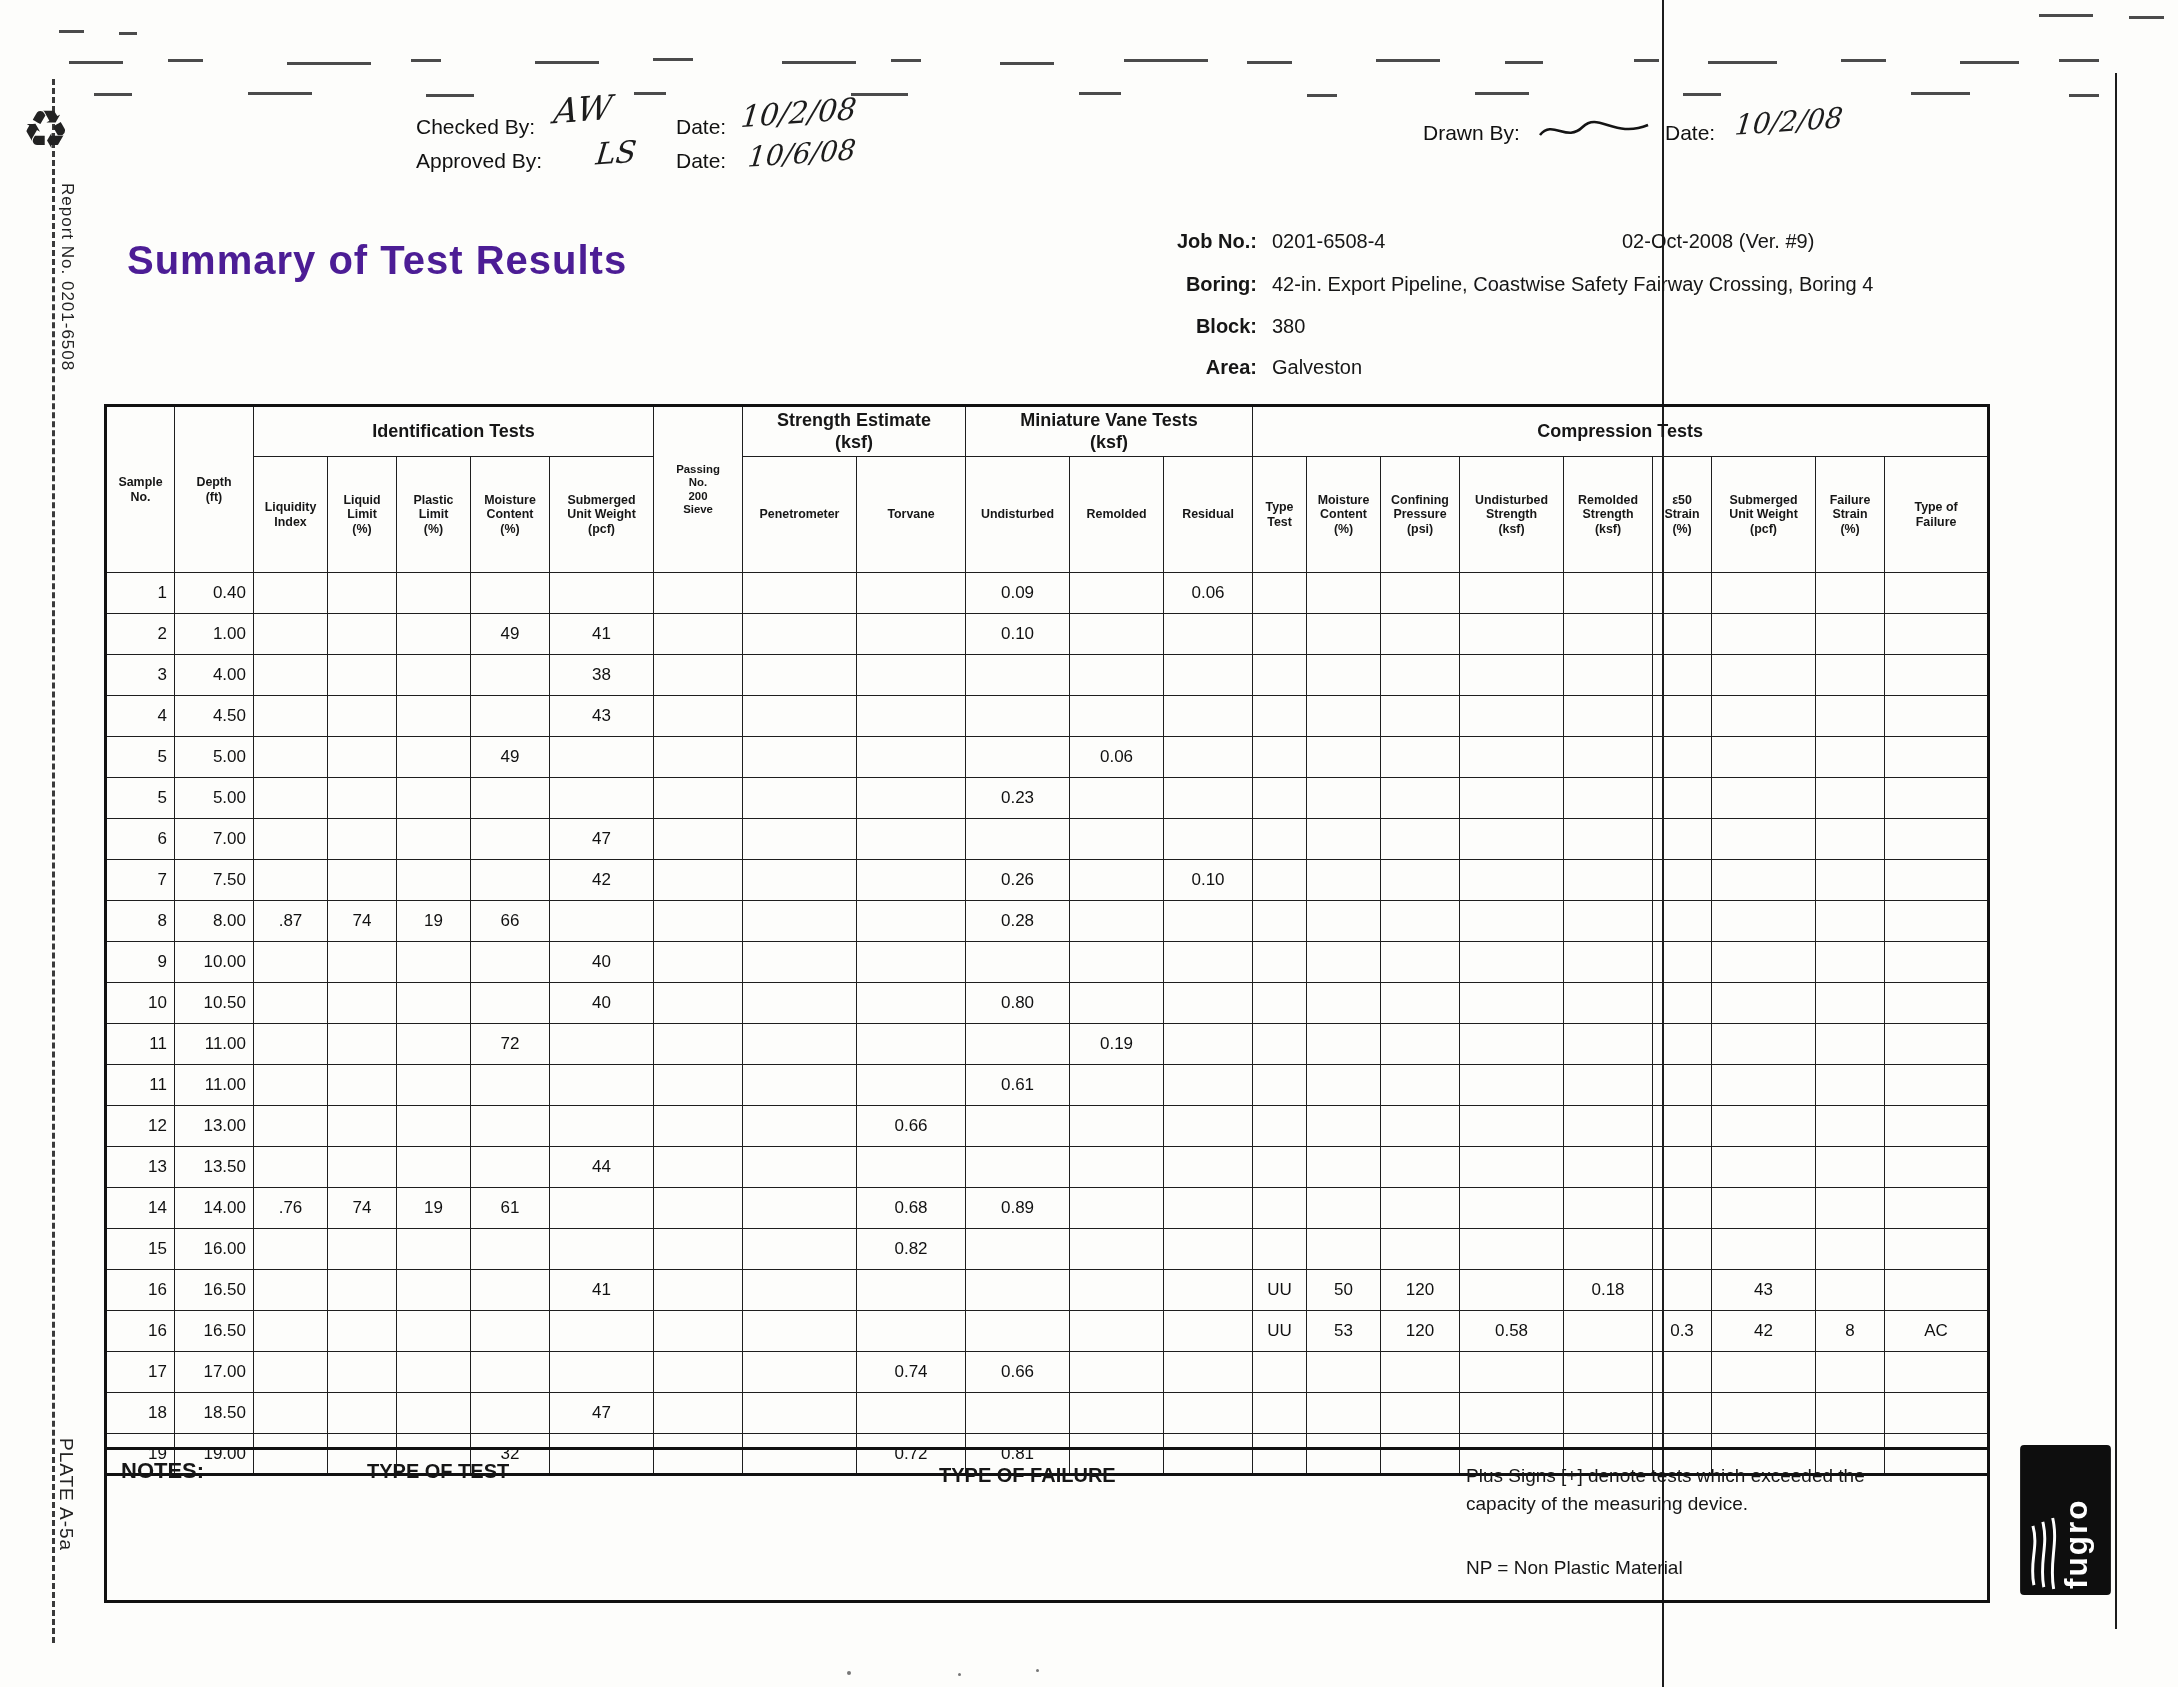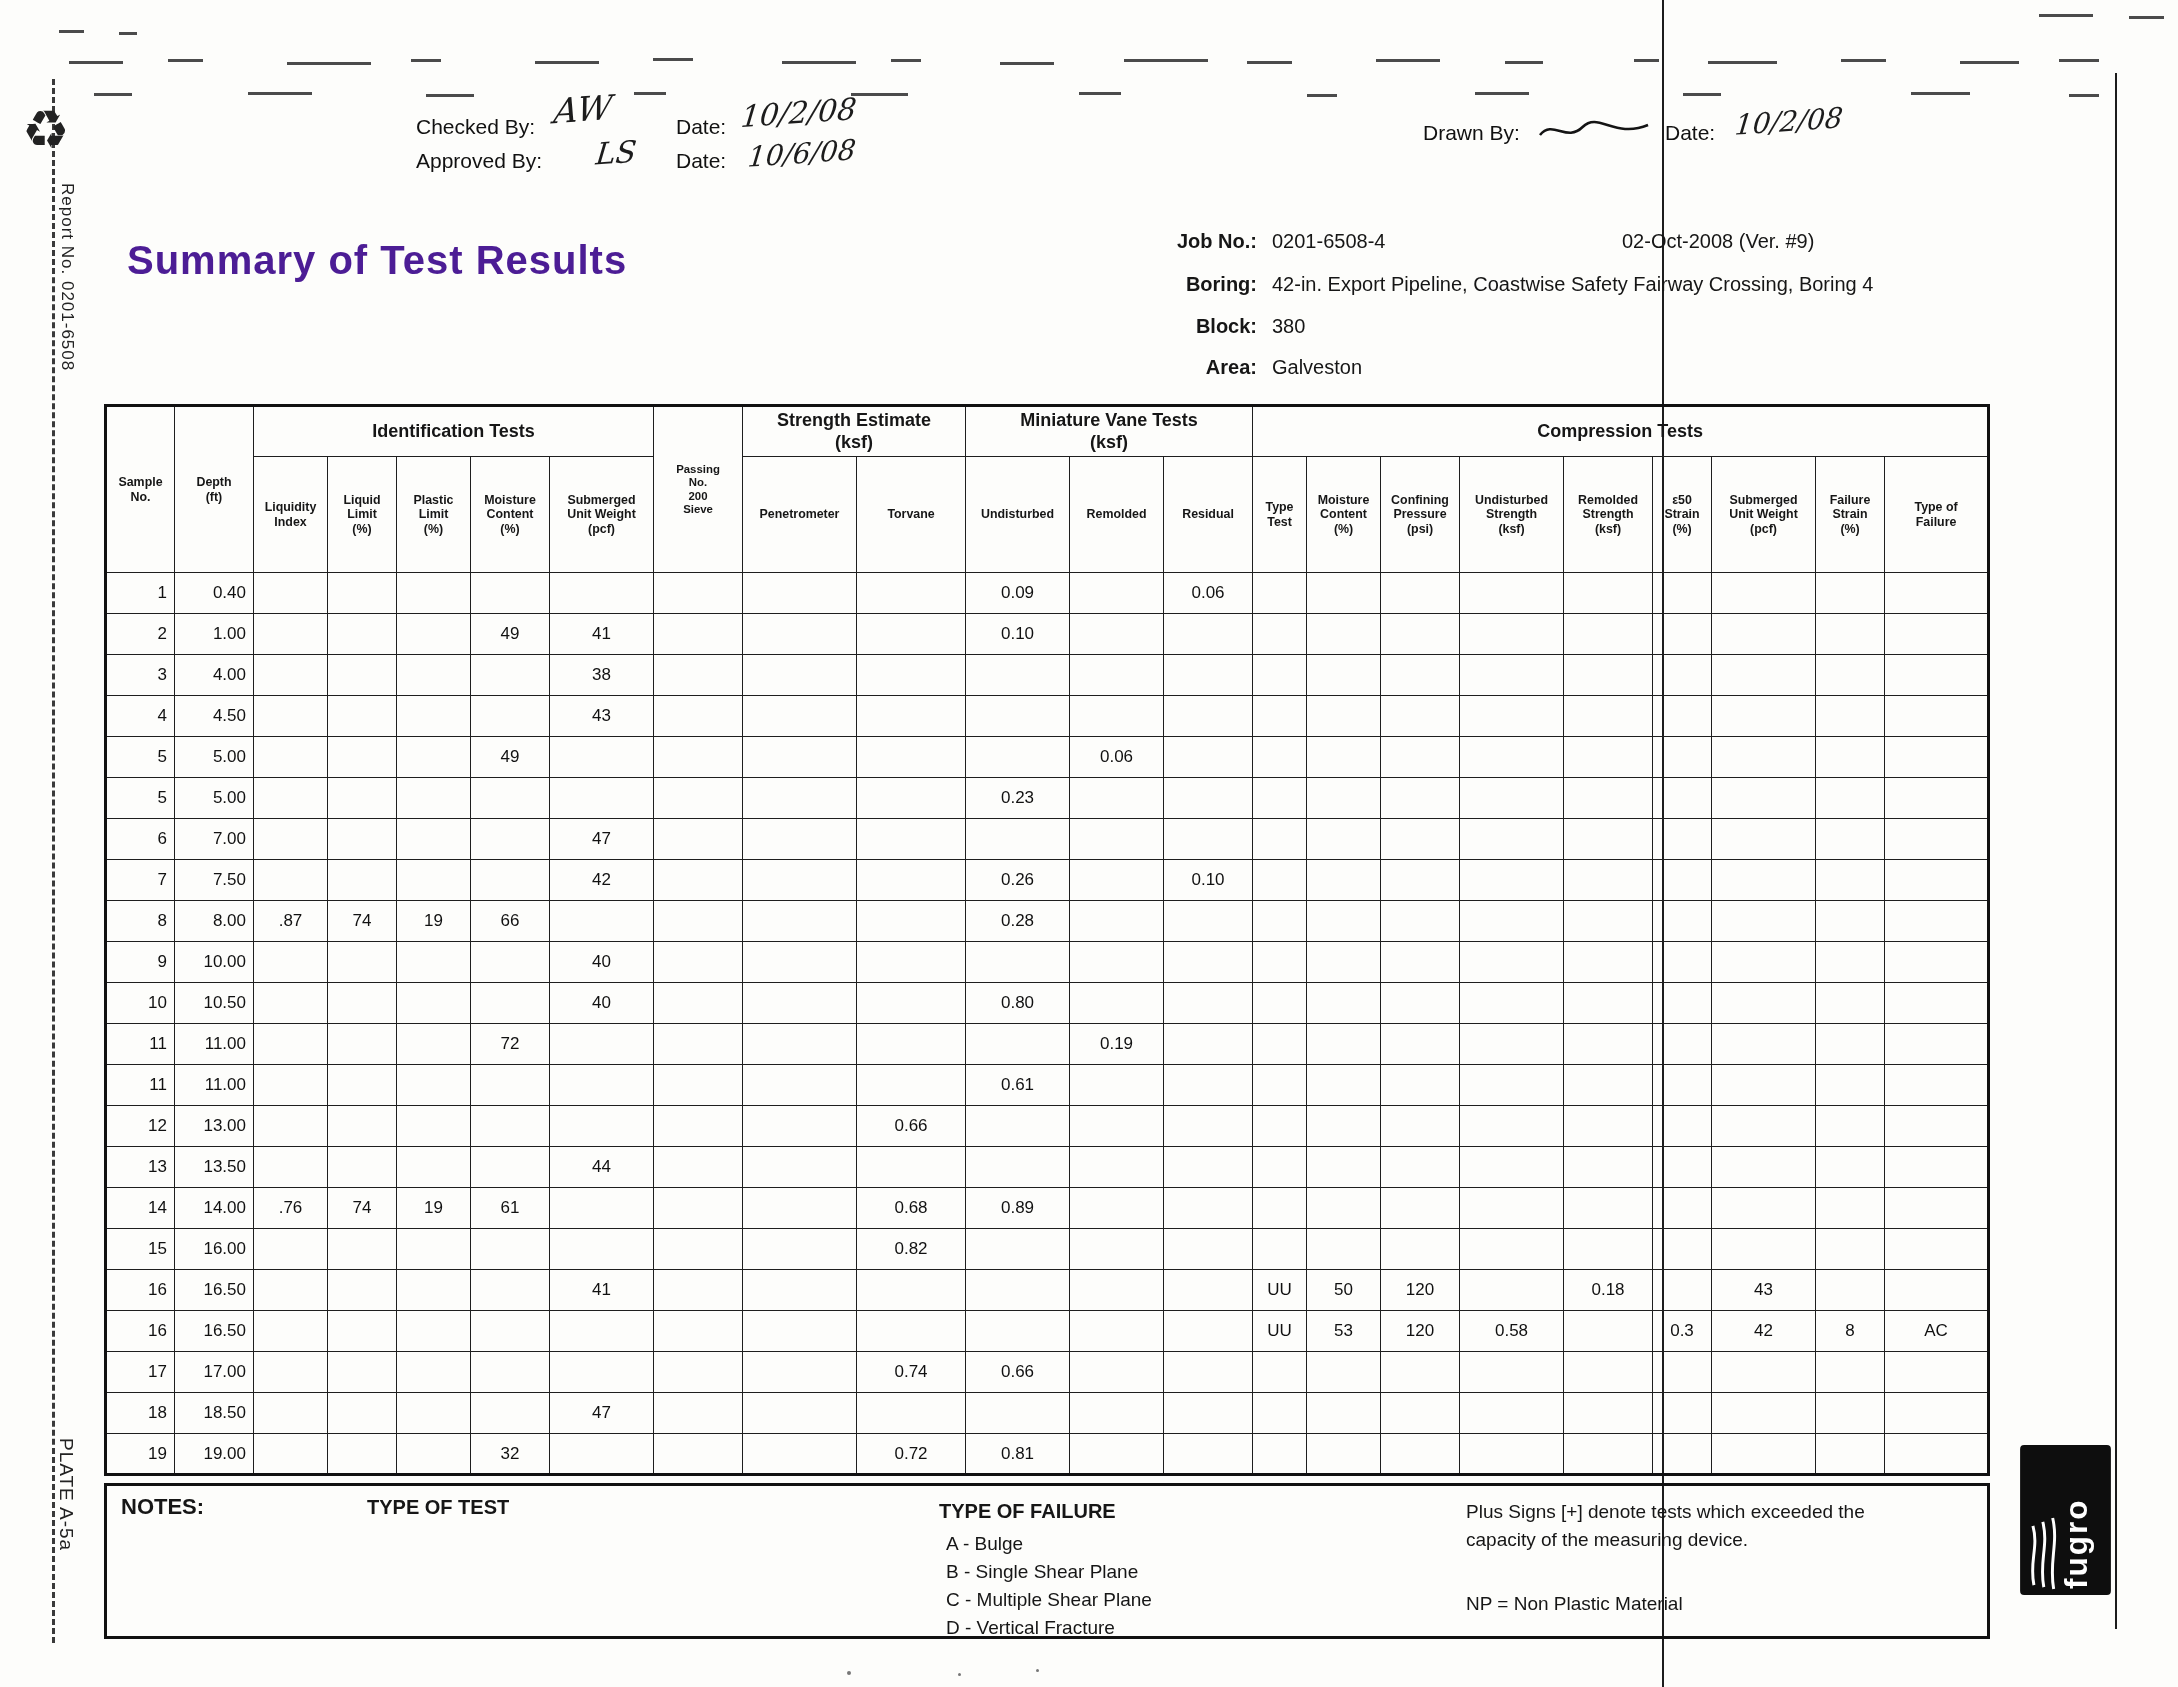--- a/index.html
+++ b/index.html
@@ -70,21 +70,20 @@
   #results-table td { font-size: 17px; color: #111; }
   .td-right { text-align: right; padding-right: 7px; }
   .td-center { text-align: center; }
 
   
   .notes-box {
     position: absolute;
     left: 104px; top: 1447px;
     width: 1886px; height: 156px;
     border: 3px solid #111;
-    margin-top: 36px;
   }
   .note-title { font-size: 20px; font-weight: bold; position: absolute; }
   .note-col { position: absolute; font-size: 19px; line-height: 29px; }
   .note-item { white-space: nowrap; }
 
   .fugro-box { position: absolute; left: 2020px; top: 1445px; width: 91px; height: 150px; }
 </style>
 </head>
 <body>
 
@@ -791,26 +790,20 @@
       </tr>
     </tbody>
   </table>
 
 <div class="notes-box">
   <div class="note-title" style="left:14px;top:8px;font-size:22px">NOTES:</div>
 
   <div class="note-title" style="left:260px;top:10px">TYPE OF TEST</div>
 
   <div class="note-title" style="left:832px;top:14px">TYPE OF FAILURE</div>
-  <div class="note-col" style="left:839px;top:44px;line-height:28px">
-      <div class="note-item">A - Bulge</div>
-      <div class="note-item">B - Single Shear Plane</div>
-      <div class="note-item">C - Multiple Shear Plane</div>
-      <div class="note-item">D - Vertical Fracture</div>
-    </div>
 
   <div class="note-col" style="left:1359px;top:12px;width:441px;line-height:28px;white-space:normal">Plus Signs [+] denote tests which exceeded the capacity of the measuring device.</div>
   <div class="note-col" style="left:1359px;top:103px">NP = Non Plastic Material</div>
 </div>
 
 <div class="fugro-box">
   <svg width="91" height="150" viewBox="0 0 92 152">
     <rect x="0" y="0" width="92" height="152" rx="4" fill="#0e0e0e"></rect>
     <path d="M14 142 C 9 118, 19 104, 13 82" stroke="#fff" stroke-width="3" fill="none"></path>
     <path d="M24 144 C 19 118, 29 102, 23 78" stroke="#fff" stroke-width="3" fill="none"></path>

